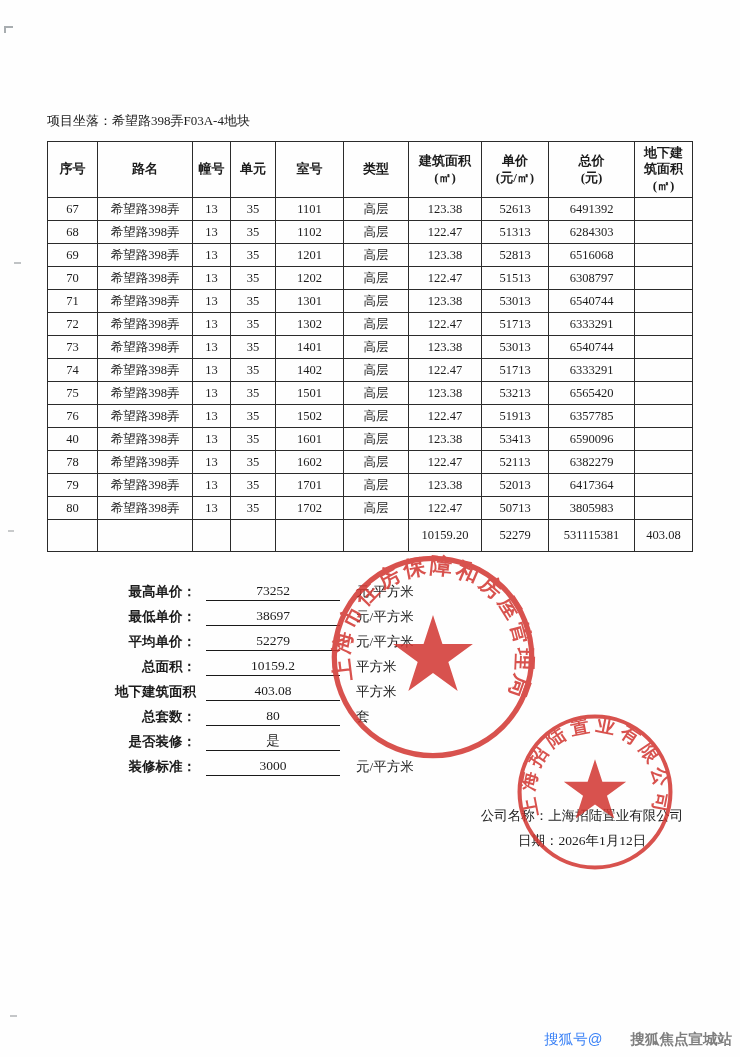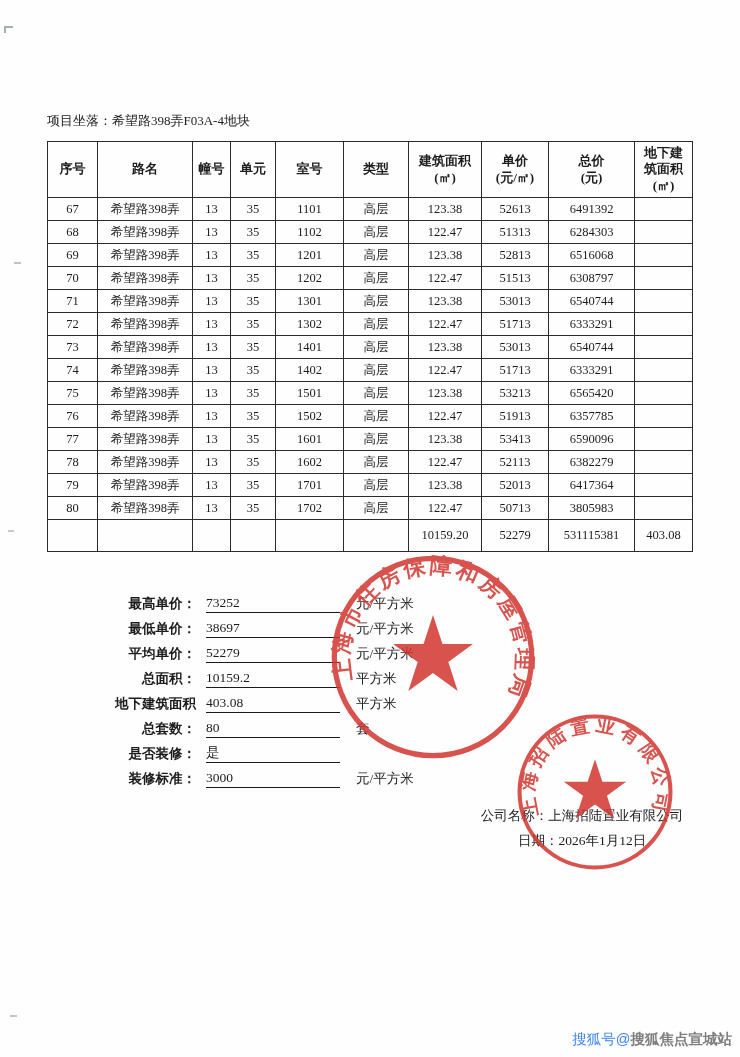--- a/index.html
+++ b/index.html
@@ -24,25 +24,25 @@
   .price-table th, .price-table td {
     border:1px solid #2b2b2b; text-align:center;
     font-size:12.5px; padding:0 2px; overflow:hidden; white-space:nowrap;
   }
   .price-table th {
     white-space:pre-line; height:56px; font-weight:bold;
     font-size:13px; line-height:1.25;
   }
   .price-table tbody td { height:23px; }
   .price-table tr.total-row td { height:32px; }
-  .summary { position:absolute; top:588px; left:70px; }
+  .summary { position:absolute; top:576px; left:70px; }
   .summary-row { display:flex; align-items:flex-end; height:25px; }
   .s-label { width:126px; text-align:right; font-weight:bold; font-size:13.5px; }
   .s-value {
-    width:134px; margin-left:10px; 
+    width:134px; margin-left:10px; text-align:center;
     border-bottom:1.5px solid #1a1a1a; font-size:13.5px; line-height:1.35;
   }
   .s-unit { margin-left:16px; font-size:13.5px; }
   .footer {
     position:absolute; top:804px; left:468px; width:228px;
     text-align:center; font-size:13.5px; line-height:1.85;
   }
   .stamp { position:absolute; opacity:0.85; pointer-events:none; }
   .stamp svg { display:block; }
   .stamp-authority { left:328px; top:552px; width:210px; height:210px; }
@@ -51,21 +51,21 @@
   .seal-star { fill:var(--seal-color,#d23530); }
   .seal-text {
     fill:var(--seal-color,#d23530); font-weight:bold;
     font-family:"Liberation Serif","DejaVu Serif",serif;
   }
   .watermark {
     position:absolute; right:8px; bottom:8px; font-size:14.5px;
     font-family:"Liberation Sans","DejaVu Sans",sans-serif;
   }
   .watermark .wm-prefix { color:#3b82f6; }
-  .watermark .wm-name { color:#7e7e7e; font-weight:bold; }
+  .watermark .wm-name { color:#7e7e7e; font-weight:bold;margin-left:28px; }
   .scan-artifact { position:absolute; }
   .mark1 { left:4px;  top:26px;  width:9px; height:7px; border-left:2px solid #a8adb0; border-top:2px solid #a8adb0; }
   .mark2 { left:14px; top:262px; width:7px; border-top:2px solid #c0c3c5; }
   .mark3 { left:8px;  top:530px; width:6px; border-top:2px solid #c8cacb; }
   .mark4 { left:10px; top:1015px; width:7px; border-top:2px solid #c4c6c8; }
 </style>
 </head>
 <body>
 
 <div class="page">
@@ -225,21 +225,21 @@
           <td>13</td>
           <td>35</td>
           <td>1502</td>
           <td>高层</td>
           <td>122.47</td>
           <td>51913</td>
           <td>6357785</td>
           <td></td>
         </tr>
         <tr>
-          <td>77</td>
+          <td>40</td>
           <td>希望路398弄</td>
           <td>13</td>
           <td>35</td>
           <td>1601</td>
           <td>高层</td>
           <td>123.38</td>
           <td>53413</td>
           <td>6590096</td>
           <td></td>
         </tr>

